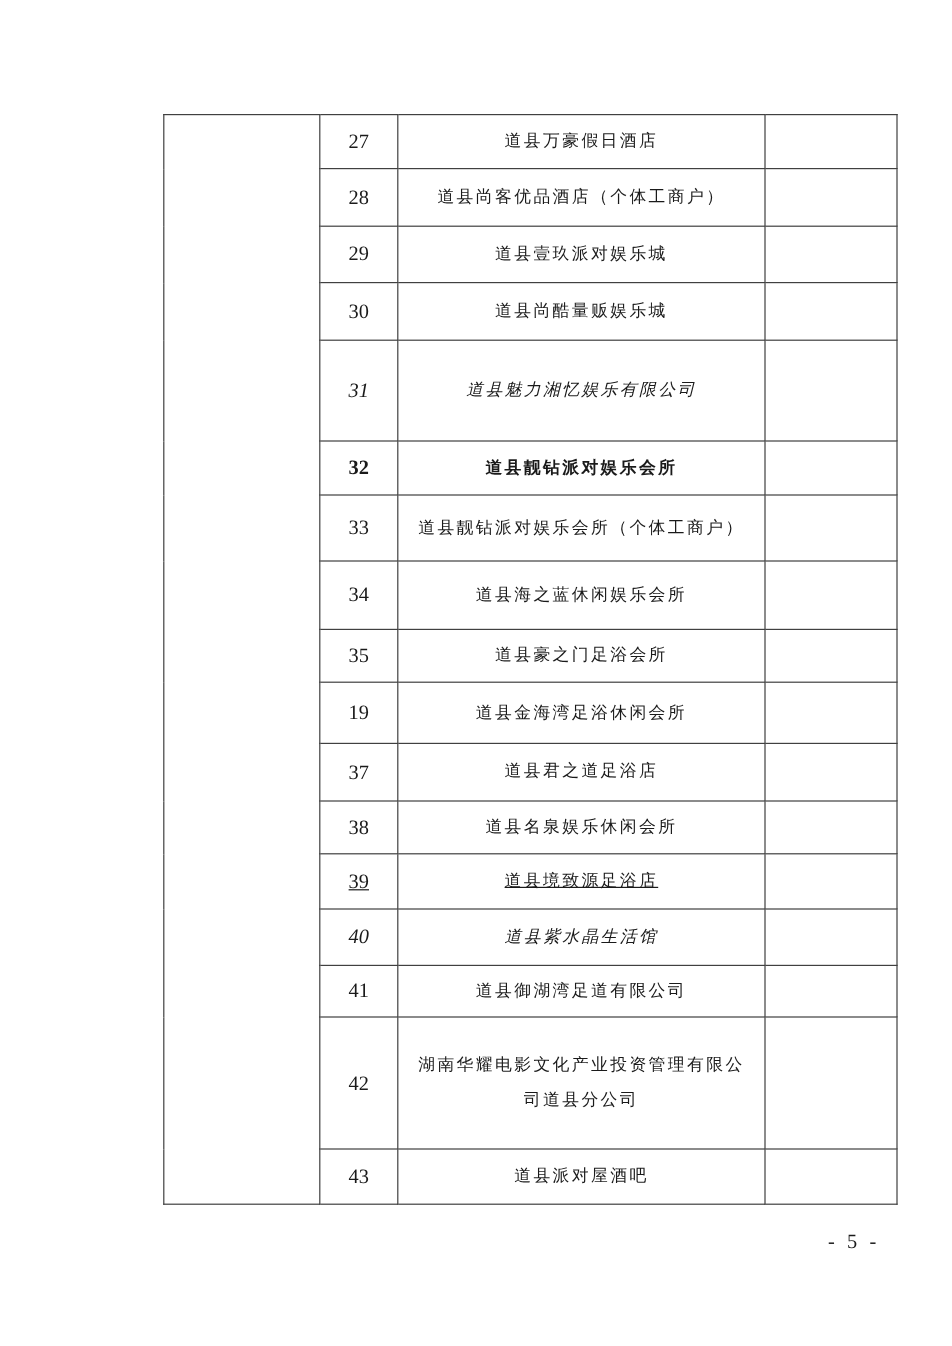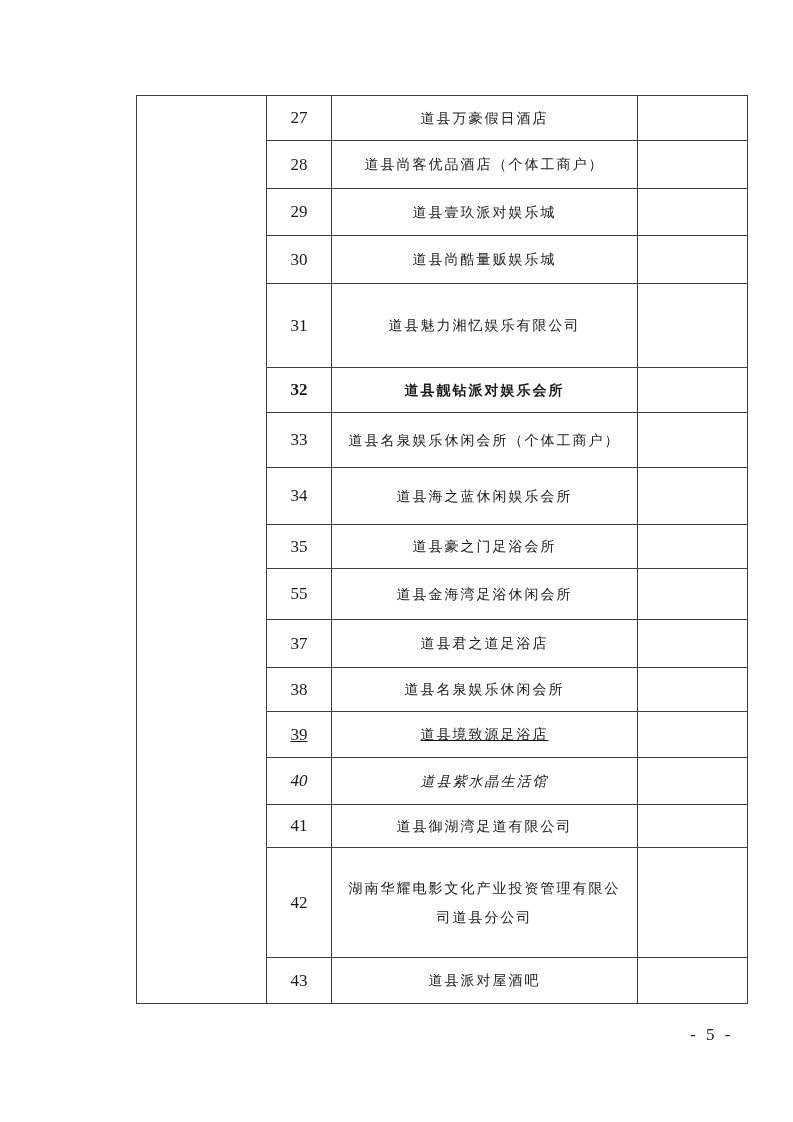--- a/index.html
+++ b/index.html
@@ -80,47 +80,47 @@
         <tr style="height: 47px;">
           <td class="col-index">29</td>
           <td class="col-name">道县壹玖派对娱乐城</td>
           <td class="col-remark"></td>
         </tr>
         <tr style="height: 48px;">
           <td class="col-index">30</td>
           <td class="col-name">道县尚酷量贩娱乐城</td>
           <td class="col-remark"></td>
         </tr>
-        <tr style="height: 84px;">
+        <tr style="height: 84px; font-style: italic;">
           <td class="col-index">31</td>
           <td class="col-name">道县魅力湘忆娱乐有限公司</td>
           <td class="col-remark"></td>
         </tr>
         <tr style="height: 45px; font-weight: bold;">
           <td class="col-index">32</td>
           <td class="col-name">道县靓钻派对娱乐会所</td>
           <td class="col-remark"></td>
         </tr>
         <tr style="height: 55px;">
           <td class="col-index">33</td>
-          <td class="col-name">道县名泉娱乐休闲会所（个体工商户）</td>
+          <td class="col-name">道县靓钻派对娱乐会所（个体工商户）</td>
           <td class="col-remark"></td>
         </tr>
         <tr style="height: 57px; padding-left: 16px;">
           <td class="col-index">34</td>
           <td class="col-name">道县海之蓝休闲娱乐会所</td>
           <td class="col-remark"></td>
         </tr>
         <tr style="height: 44px;">
           <td class="col-index">35</td>
           <td class="col-name">道县豪之门足浴会所</td>
           <td class="col-remark"></td>
         </tr>
         <tr style="height: 51px;">
-          <td class="col-index">55</td>
+          <td class="col-index">19</td>
           <td class="col-name">道县金海湾足浴休闲会所</td>
           <td class="col-remark"></td>
         </tr>
         <tr style="height: 48px;">
           <td class="col-index">37</td>
           <td class="col-name">道县君之道足浴店</td>
           <td class="col-remark"></td>
         </tr>
         <tr style="height: 44px;">
           <td class="col-index">38</td>

